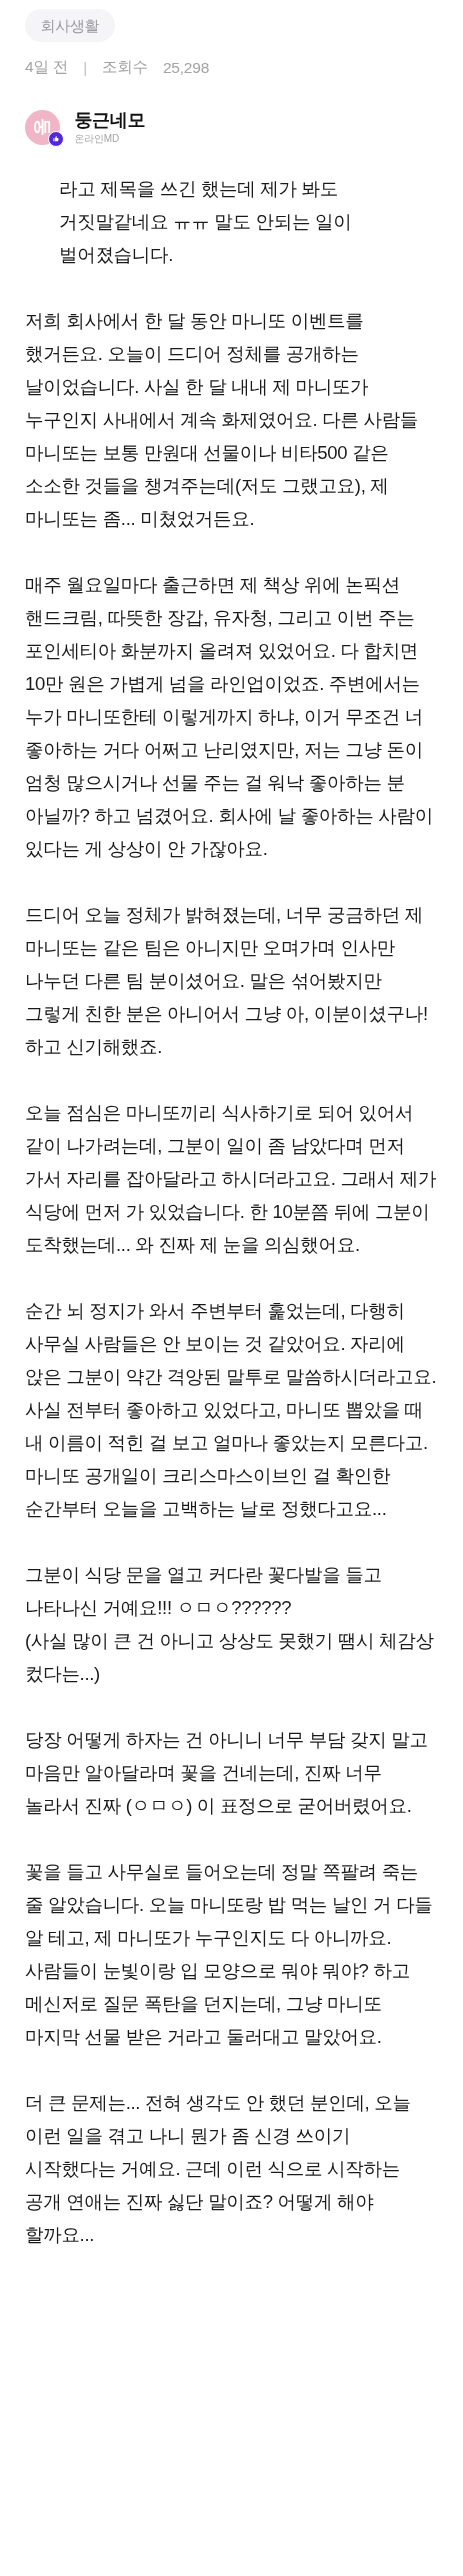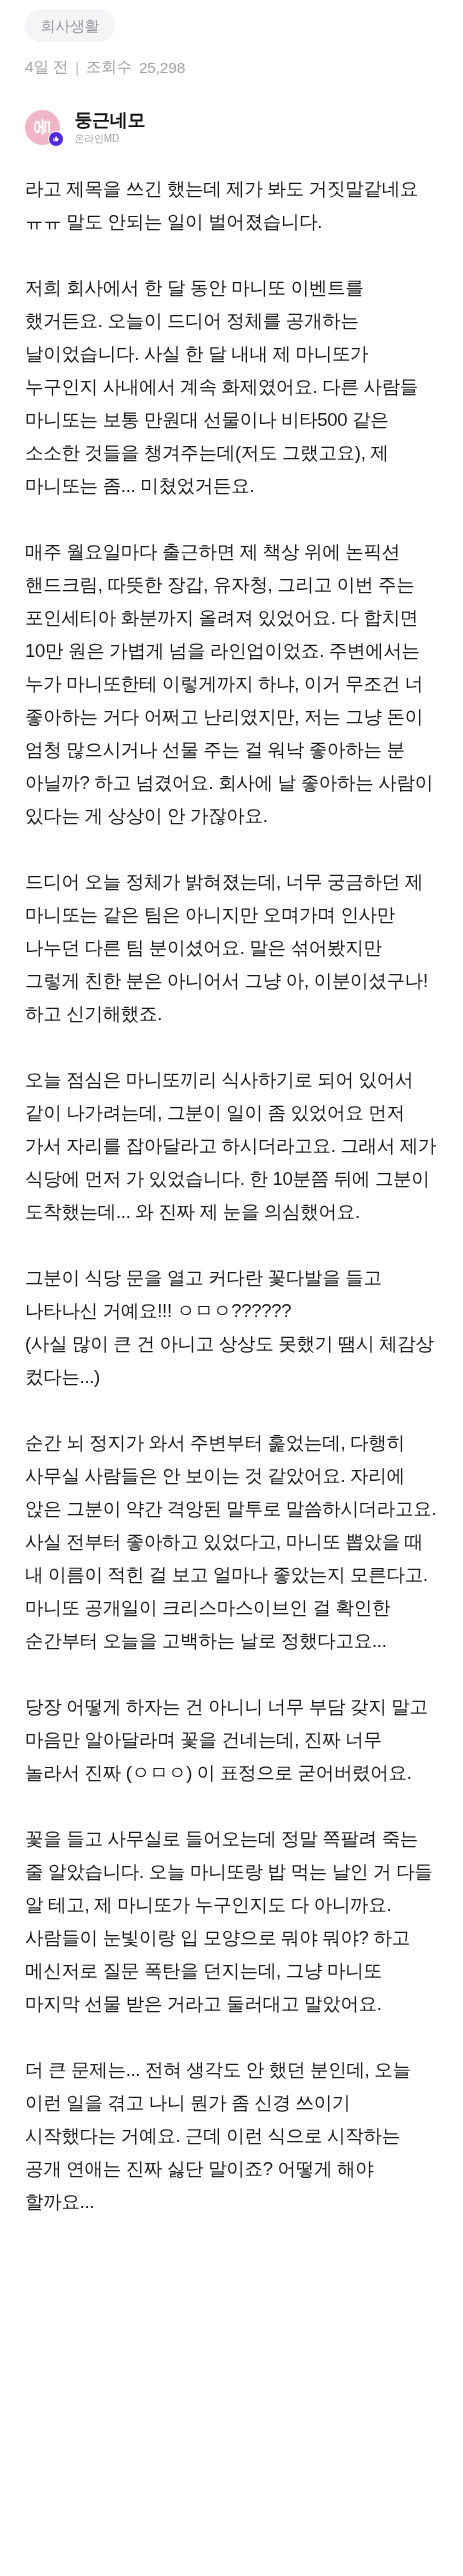--- a/index.html
+++ b/index.html
@@ -37,21 +37,21 @@
     word-break: keep-all;
   }
   
   .meta {
     margin-top: 15.5px;
     font-size: 15.5px;
     color: #a3a3a3;
     letter-spacing: -0.2px;
     display: flex;
     align-items: center;
-    gap: 7px;
+    gap: 15px;
   }
   .meta .sep { color: #c2c2c2; }
   
   .author-row {
     margin-top: 30px;
     display: flex;
     align-items: center;
     gap: 14.4px;
   }
   .avatar-wrap {
@@ -133,21 +133,21 @@
     color: #1a1a1a;
     line-height: 33px;
     letter-spacing: -0.3px;
     word-break: keep-all;
     overflow-wrap: break-word;
   }
   .body-text p {
     margin: 33px 0;
     white-space: pre-line;
   }
-  .body-text p:first-child { margin-top: 0; }
+  .body-text p:first-child { margin-top: 0; margin-left: 34px; }
 </style>
 </head>
 <body>
 
 <div class="page">
 
   <span class="category-pill">회사생활</span>
 
 
   <div class="meta">
@@ -174,23 +174,23 @@
       <div class="author-sub">온라인MD</div>
     </div>
   </div>
 
 
   <div class="body-text">
     <p>라고 제목을 쓰긴 했는데 제가 봐도 거짓말같네요 ㅠㅠ 말도 안되는 일이 벌어졌습니다.</p>
     <p>저희 회사에서 한 달 동안 마니또 이벤트를 했거든요. 오늘이 드디어 정체를 공개하는 날이었습니다. 사실 한 달 내내 제 마니또가 누구인지 사내에서 계속 화제였어요. 다른 사람들 마니또는 보통 만원대 선물이나 비타500 같은 소소한 것들을 챙겨주는데(저도 그랬고요), 제 마니또는 좀... 미쳤었거든요.</p>
     <p>매주 월요일마다 출근하면 제 책상 위에 논픽션 핸드크림, 따뜻한 장갑, 유자청, 그리고 이번 주는 포인세티아 화분까지 올려져 있었어요. 다 합치면 10만 원은 가볍게 넘을 라인업이었죠. 주변에서는 누가 마니또한테 이렇게까지 하냐, 이거 무조건 너 좋아하는 거다 어쩌고 난리였지만, 저는 그냥 돈이 엄청 많으시거나 선물 주는 걸 워낙 좋아하는 분 아닐까? 하고 넘겼어요. 회사에 날 좋아하는 사람이 있다는 게 상상이 안 가잖아요.</p>
     <p>드디어 오늘 정체가 밝혀졌는데, 너무 궁금하던 제 마니또는 같은 팀은 아니지만 오며가며 인사만 나누던 다른 팀 분이셨어요. 말은 섞어봤지만 그렇게 친한 분은 아니어서 그냥 아, 이분이셨구나! 하고 신기해했죠.</p>
-    <p>오늘 점심은 마니또끼리 식사하기로 되어 있어서 같이 나가려는데, 그분이 일이 좀 있었어요 먼저 가서 자리를 잡아달라고 하시더라고요. 그래서 제가 식당에 먼저 가 있었습니다. 한 10분쯤 뒤에 그분이 도착했는데... 와 진짜 제 눈을 의심했어요.</p>
+    <p>오늘 점심은 마니또끼리 식사하기로 되어 있어서 같이 나가려는데, 그분이 일이 좀 남았다며 먼저 가서 자리를 잡아달라고 하시더라고요. 그래서 제가 식당에 먼저 가 있었습니다. 한 10분쯤 뒤에 그분이 도착했는데... 와 진짜 제 눈을 의심했어요.</p>
+    <p>순간 뇌 정지가 와서 주변부터 훑었는데, 다행히 사무실 사람들은 안 보이는 것 같았어요. 자리에 앉은 그분이 약간 격앙된 말투로 말씀하시더라고요. 사실 전부터 좋아하고 있었다고, 마니또 뽑았을 때 내 이름이 적힌 걸 보고 얼마나 좋았는지 모른다고. 마니또 공개일이 크리스마스이브인 걸 확인한 순간부터 오늘을 고백하는 날로 정했다고요...</p>
     <p>그분이 식당 문을 열고 커다란 꽃다발을 들고 나타나신 거예요!!! ㅇㅁㅇ??????
 (사실 많이 큰 건 아니고 상상도 못했기 땜시 체감상 컸다는...)</p>
-    <p>순간 뇌 정지가 와서 주변부터 훑었는데, 다행히 사무실 사람들은 안 보이는 것 같았어요. 자리에 앉은 그분이 약간 격앙된 말투로 말씀하시더라고요. 사실 전부터 좋아하고 있었다고, 마니또 뽑았을 때 내 이름이 적힌 걸 보고 얼마나 좋았는지 모른다고. 마니또 공개일이 크리스마스이브인 걸 확인한 순간부터 오늘을 고백하는 날로 정했다고요...</p>
     <p>당장 어떻게 하자는 건 아니니 너무 부담 갖지 말고 마음만 알아달라며 꽃을 건네는데, 진짜 너무 놀라서 진짜 (ㅇㅁㅇ) 이 표정으로 굳어버렸어요.</p>
     <p>꽃을 들고 사무실로 들어오는데 정말 쪽팔려 죽는 줄 알았습니다. 오늘 마니또랑 밥 먹는 날인 거 다들 알 테고, 제 마니또가 누구인지도 다 아니까요. 사람들이 눈빛이랑 입 모양으로 뭐야 뭐야? 하고 메신저로 질문 폭탄을 던지는데, 그냥 마니또 마지막 선물 받은 거라고 둘러대고 말았어요.</p>
     <p>더 큰 문제는... 전혀 생각도 안 했던 분인데, 오늘 이런 일을 겪고 나니 뭔가 좀 신경 쓰이기 시작했다는 거예요. 근데 이런 식으로 시작하는 공개 연애는 진짜 싫단 말이죠? 어떻게 해야 할까요...</p>
   </div>
 
 </div>
 
 
 </body></html>

